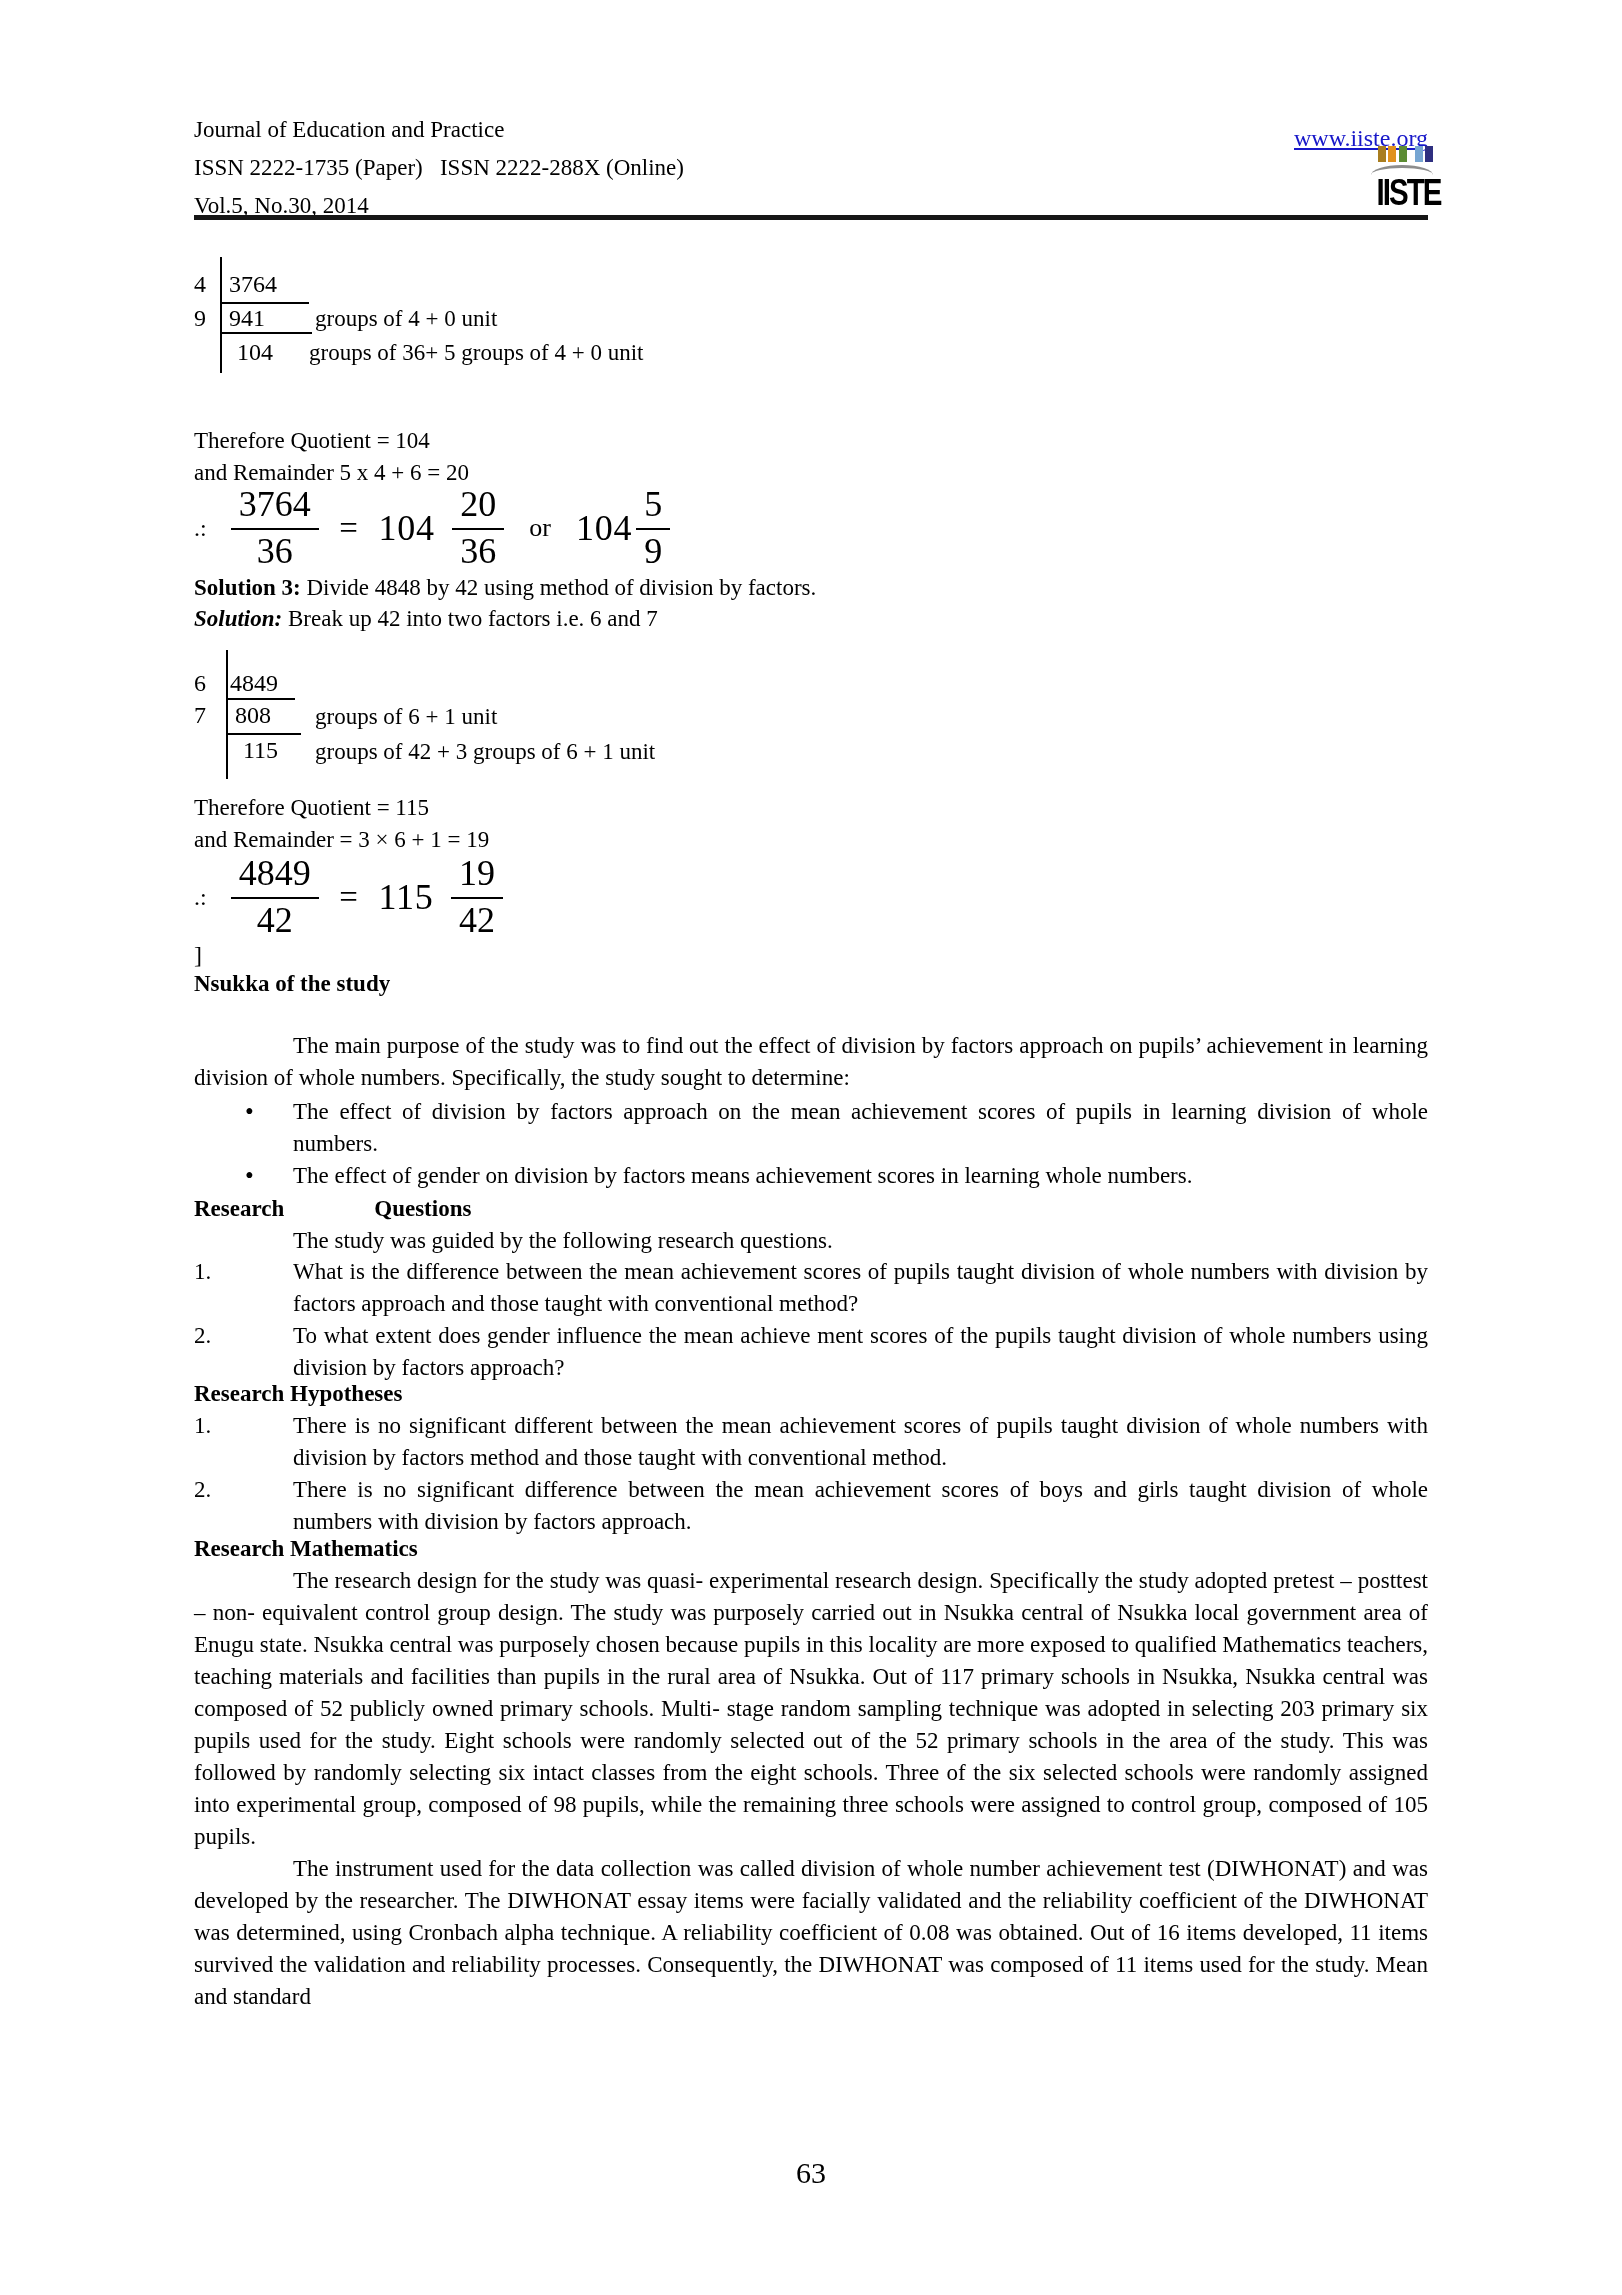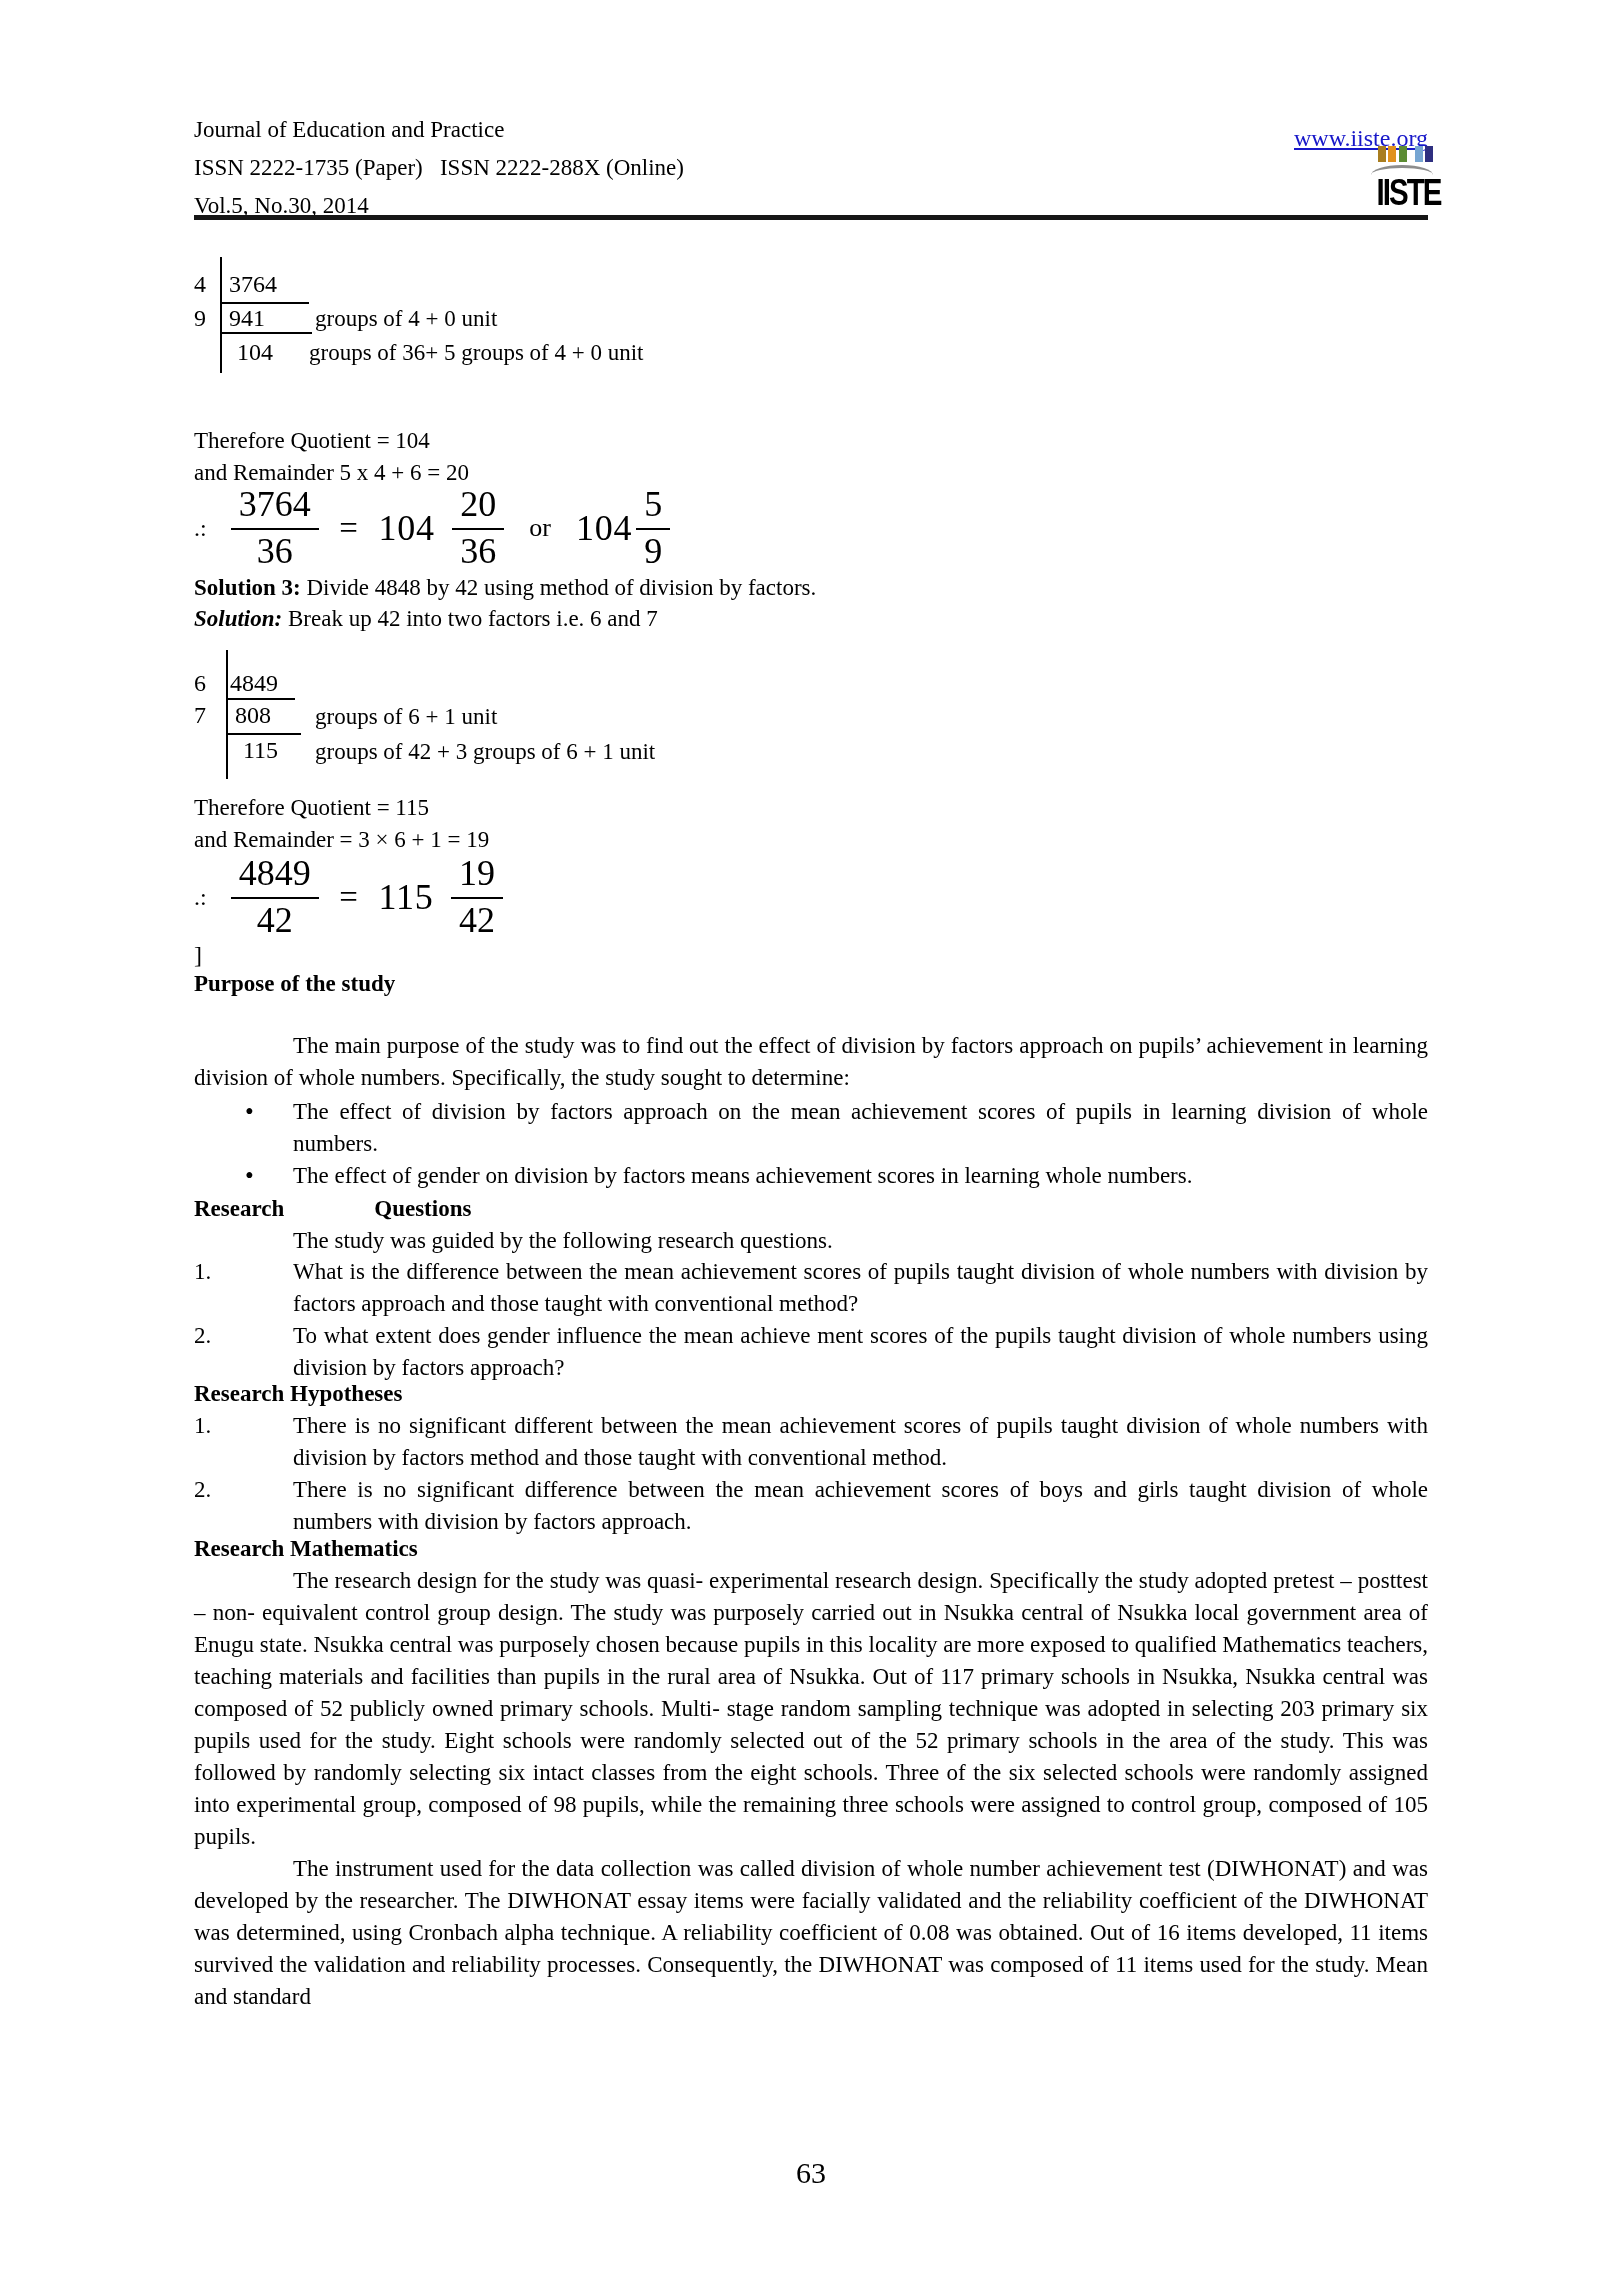--- a/index.html
+++ b/index.html
@@ -167,21 +167,21 @@
     <span class="eq-sym">=</span>
     <span class="whole">115</span>
     <span class="frac gapfrac">
       <span class="fr-num">19</span>
       <span class="fr-den">42</span>
     </span>
   </div>
 
   <div class="blk" style="top:939px;font-size:24px;">]</div>
 
-  <div class="blk bold" style="top:968px;">Purpose of the study</div>
+  <div class="blk bold" style="top:968px;">Nsukka of the study</div>
   <div class="blk just indent" style="top:1030px;">The main purpose of the study was to find out the effect of division by factors approach on pupils’ achievement in learning division of whole numbers. Specifically, the study sought to determine:</div>
 
   <div class="blk" style="top:1096px;">
     <div class="li">
       <span class="marker bull">•</span>
       <span class="btext">The effect of division by factors approach on the mean achievement scores of pupils in learning division of whole numbers.</span>
     </div>
     <div class="li">
       <span class="marker bull">•</span>
       <span class="btext">The effect of gender on division by factors means achievement scores in learning whole numbers.</span>

